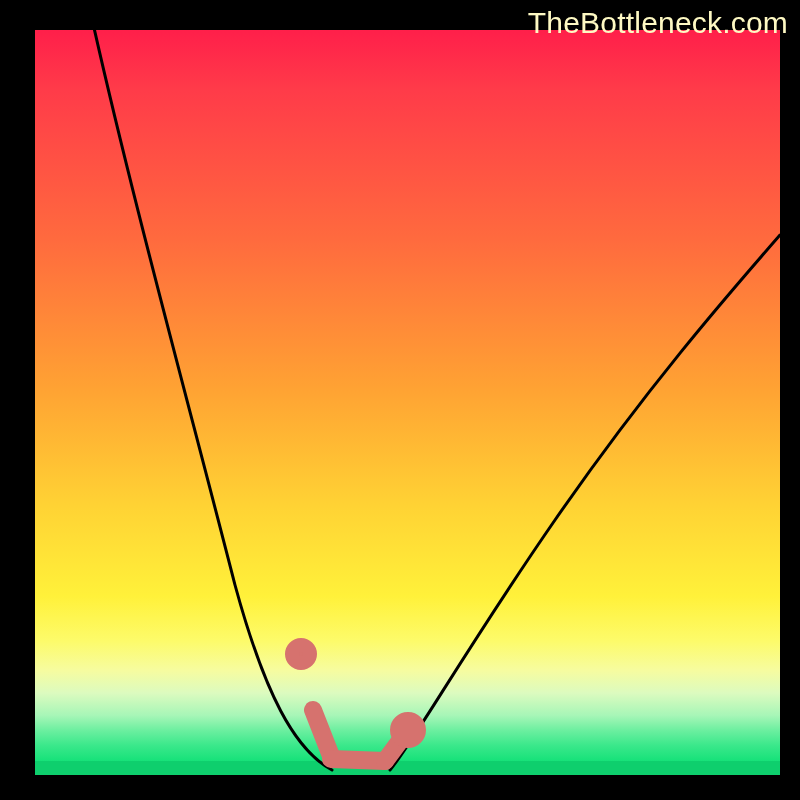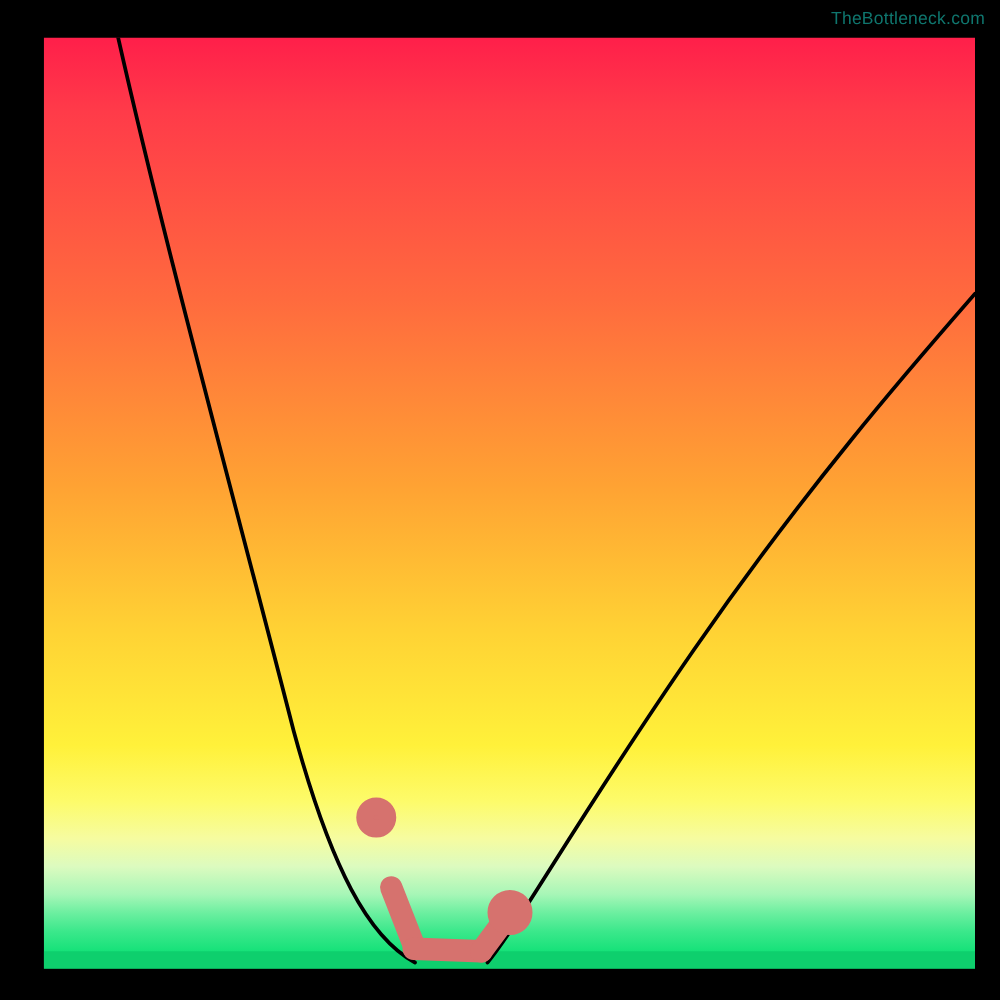--- a/index.html
+++ b/index.html
@@ -64,22 +64,22 @@
     left: 0;
     top: 0;
     width: 100%;
     height: 100%;
     overflow: visible;
   }
   .watermark {
     position: absolute;
     top: 6px;
     right: 12px;
-    color: #0f766e;
-    font-size: 14px;
+    color: #fef9c3;
+    font-size: 30px;
     font-weight: 500;
     letter-spacing: 0.2px;
     user-select: none;
   }
 </style>
 </head>
 <body>
 
 <div class="frame">
 

